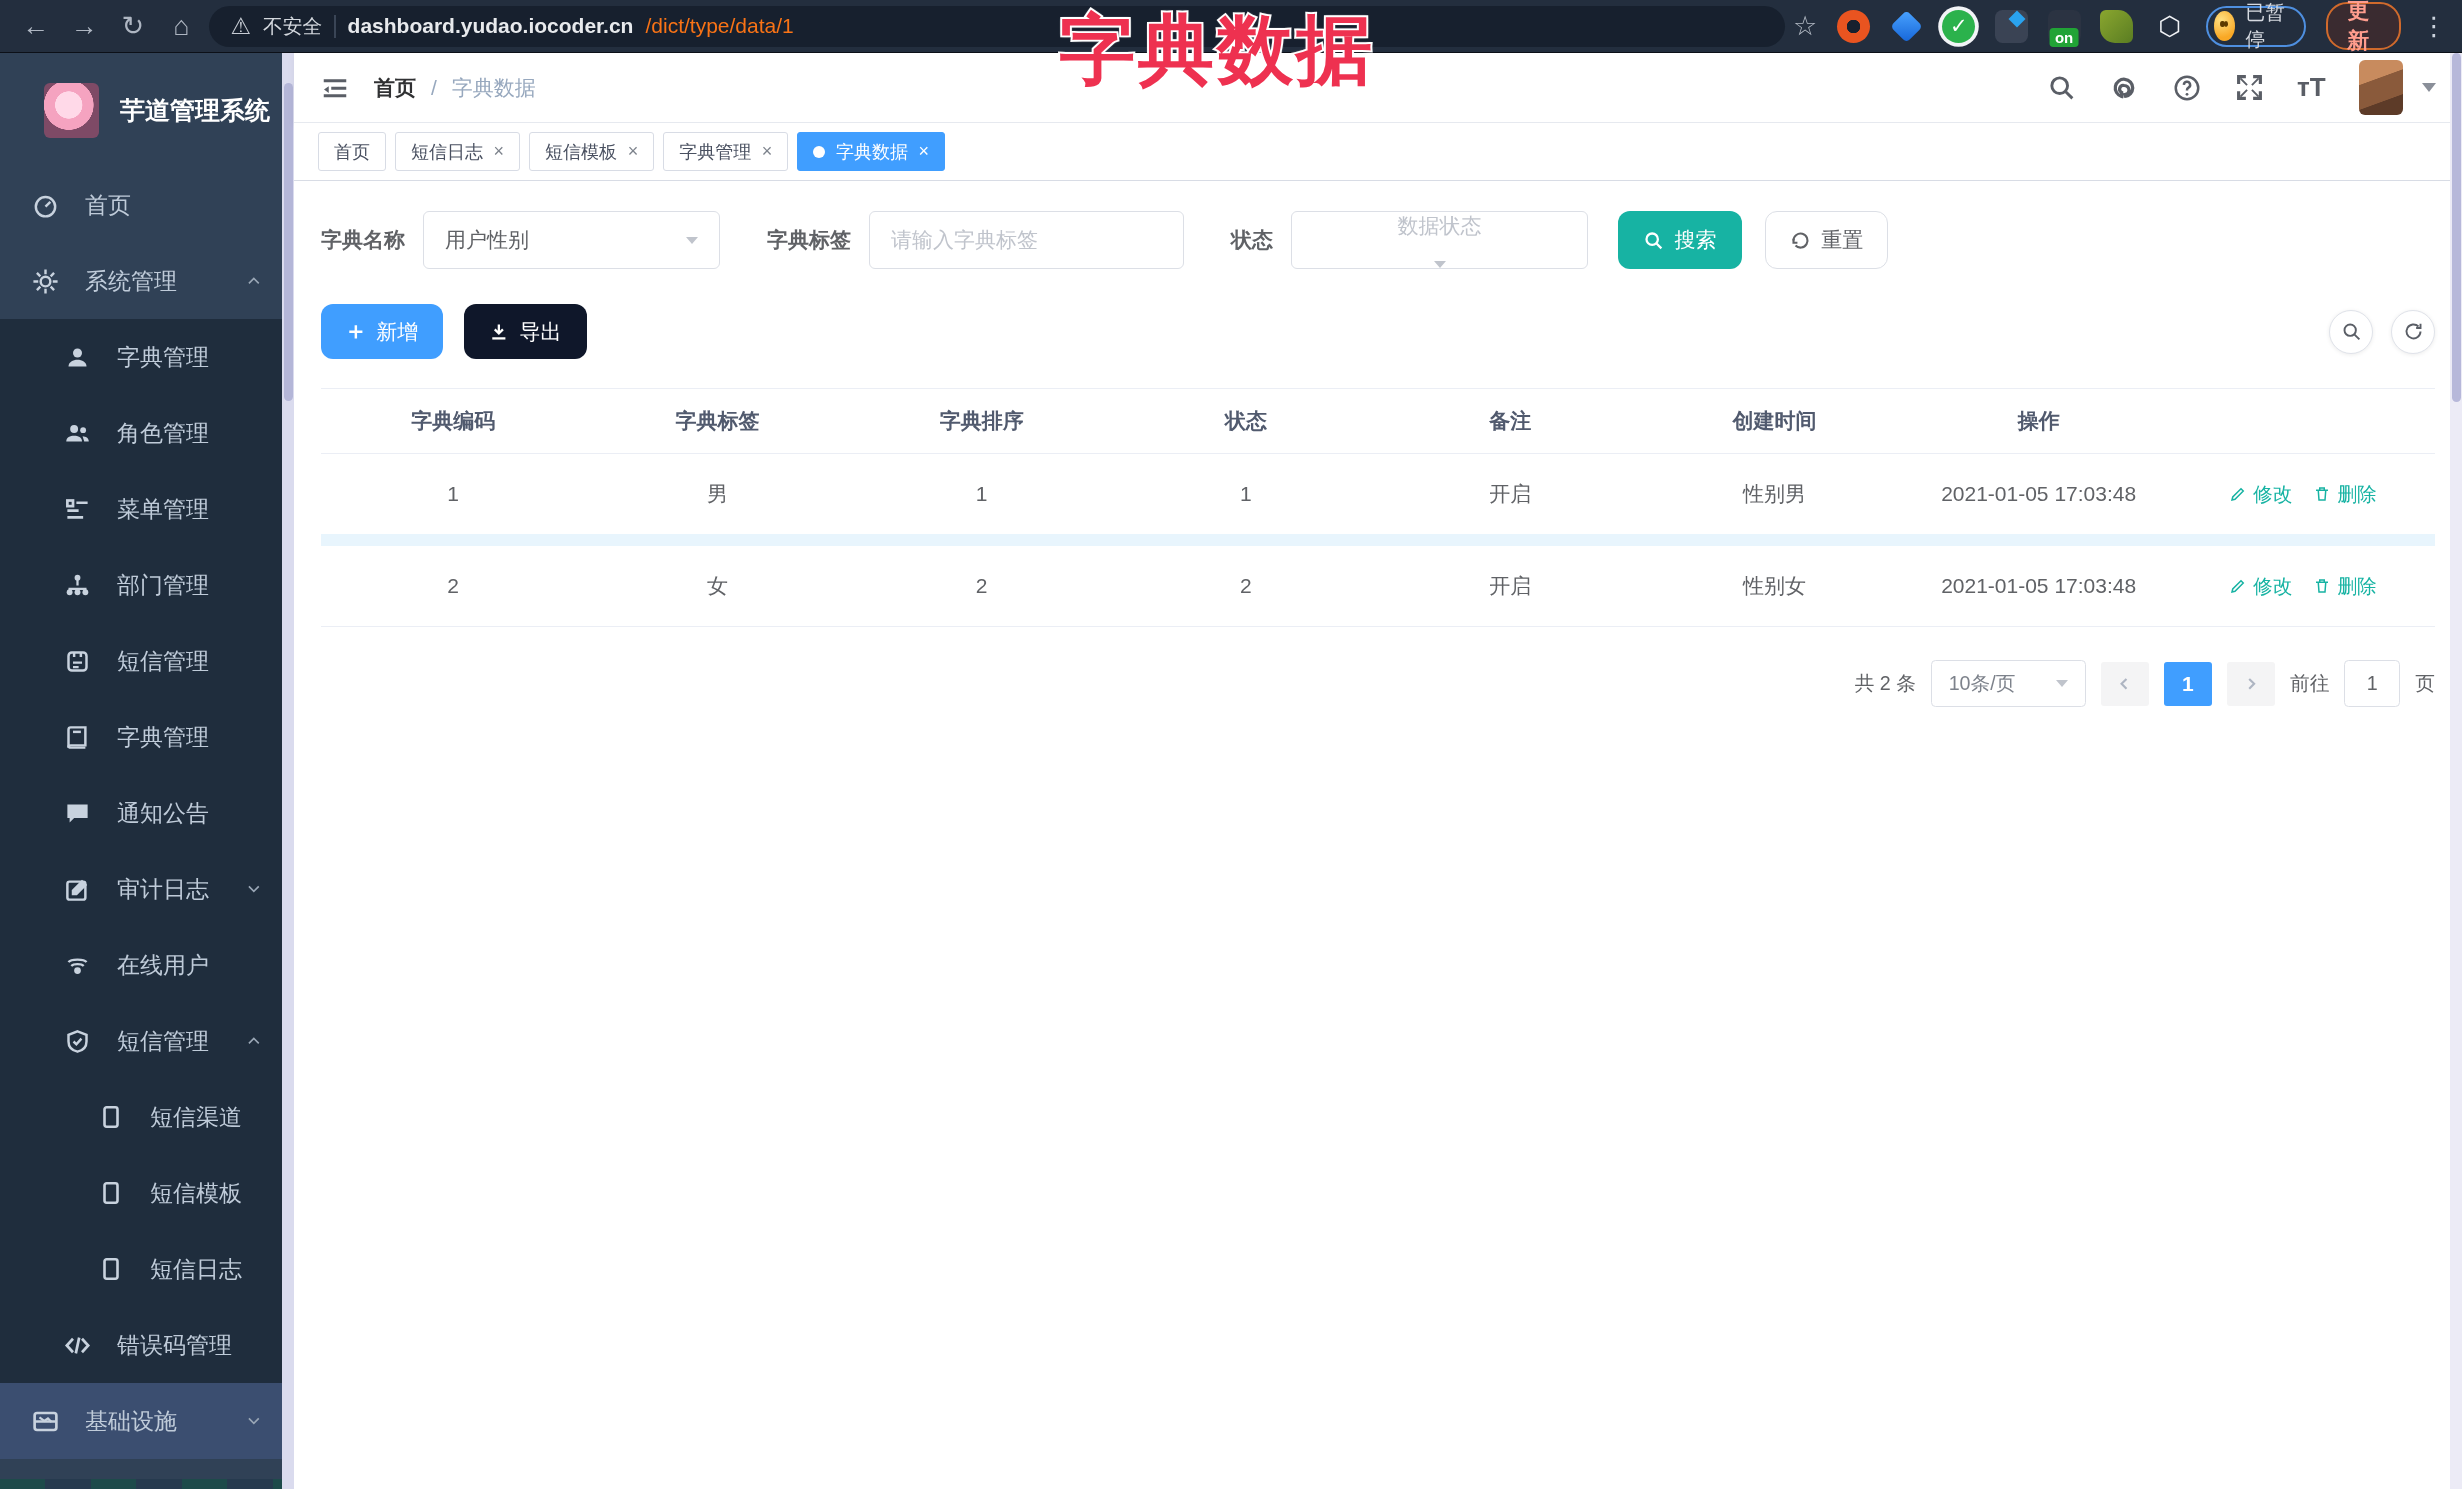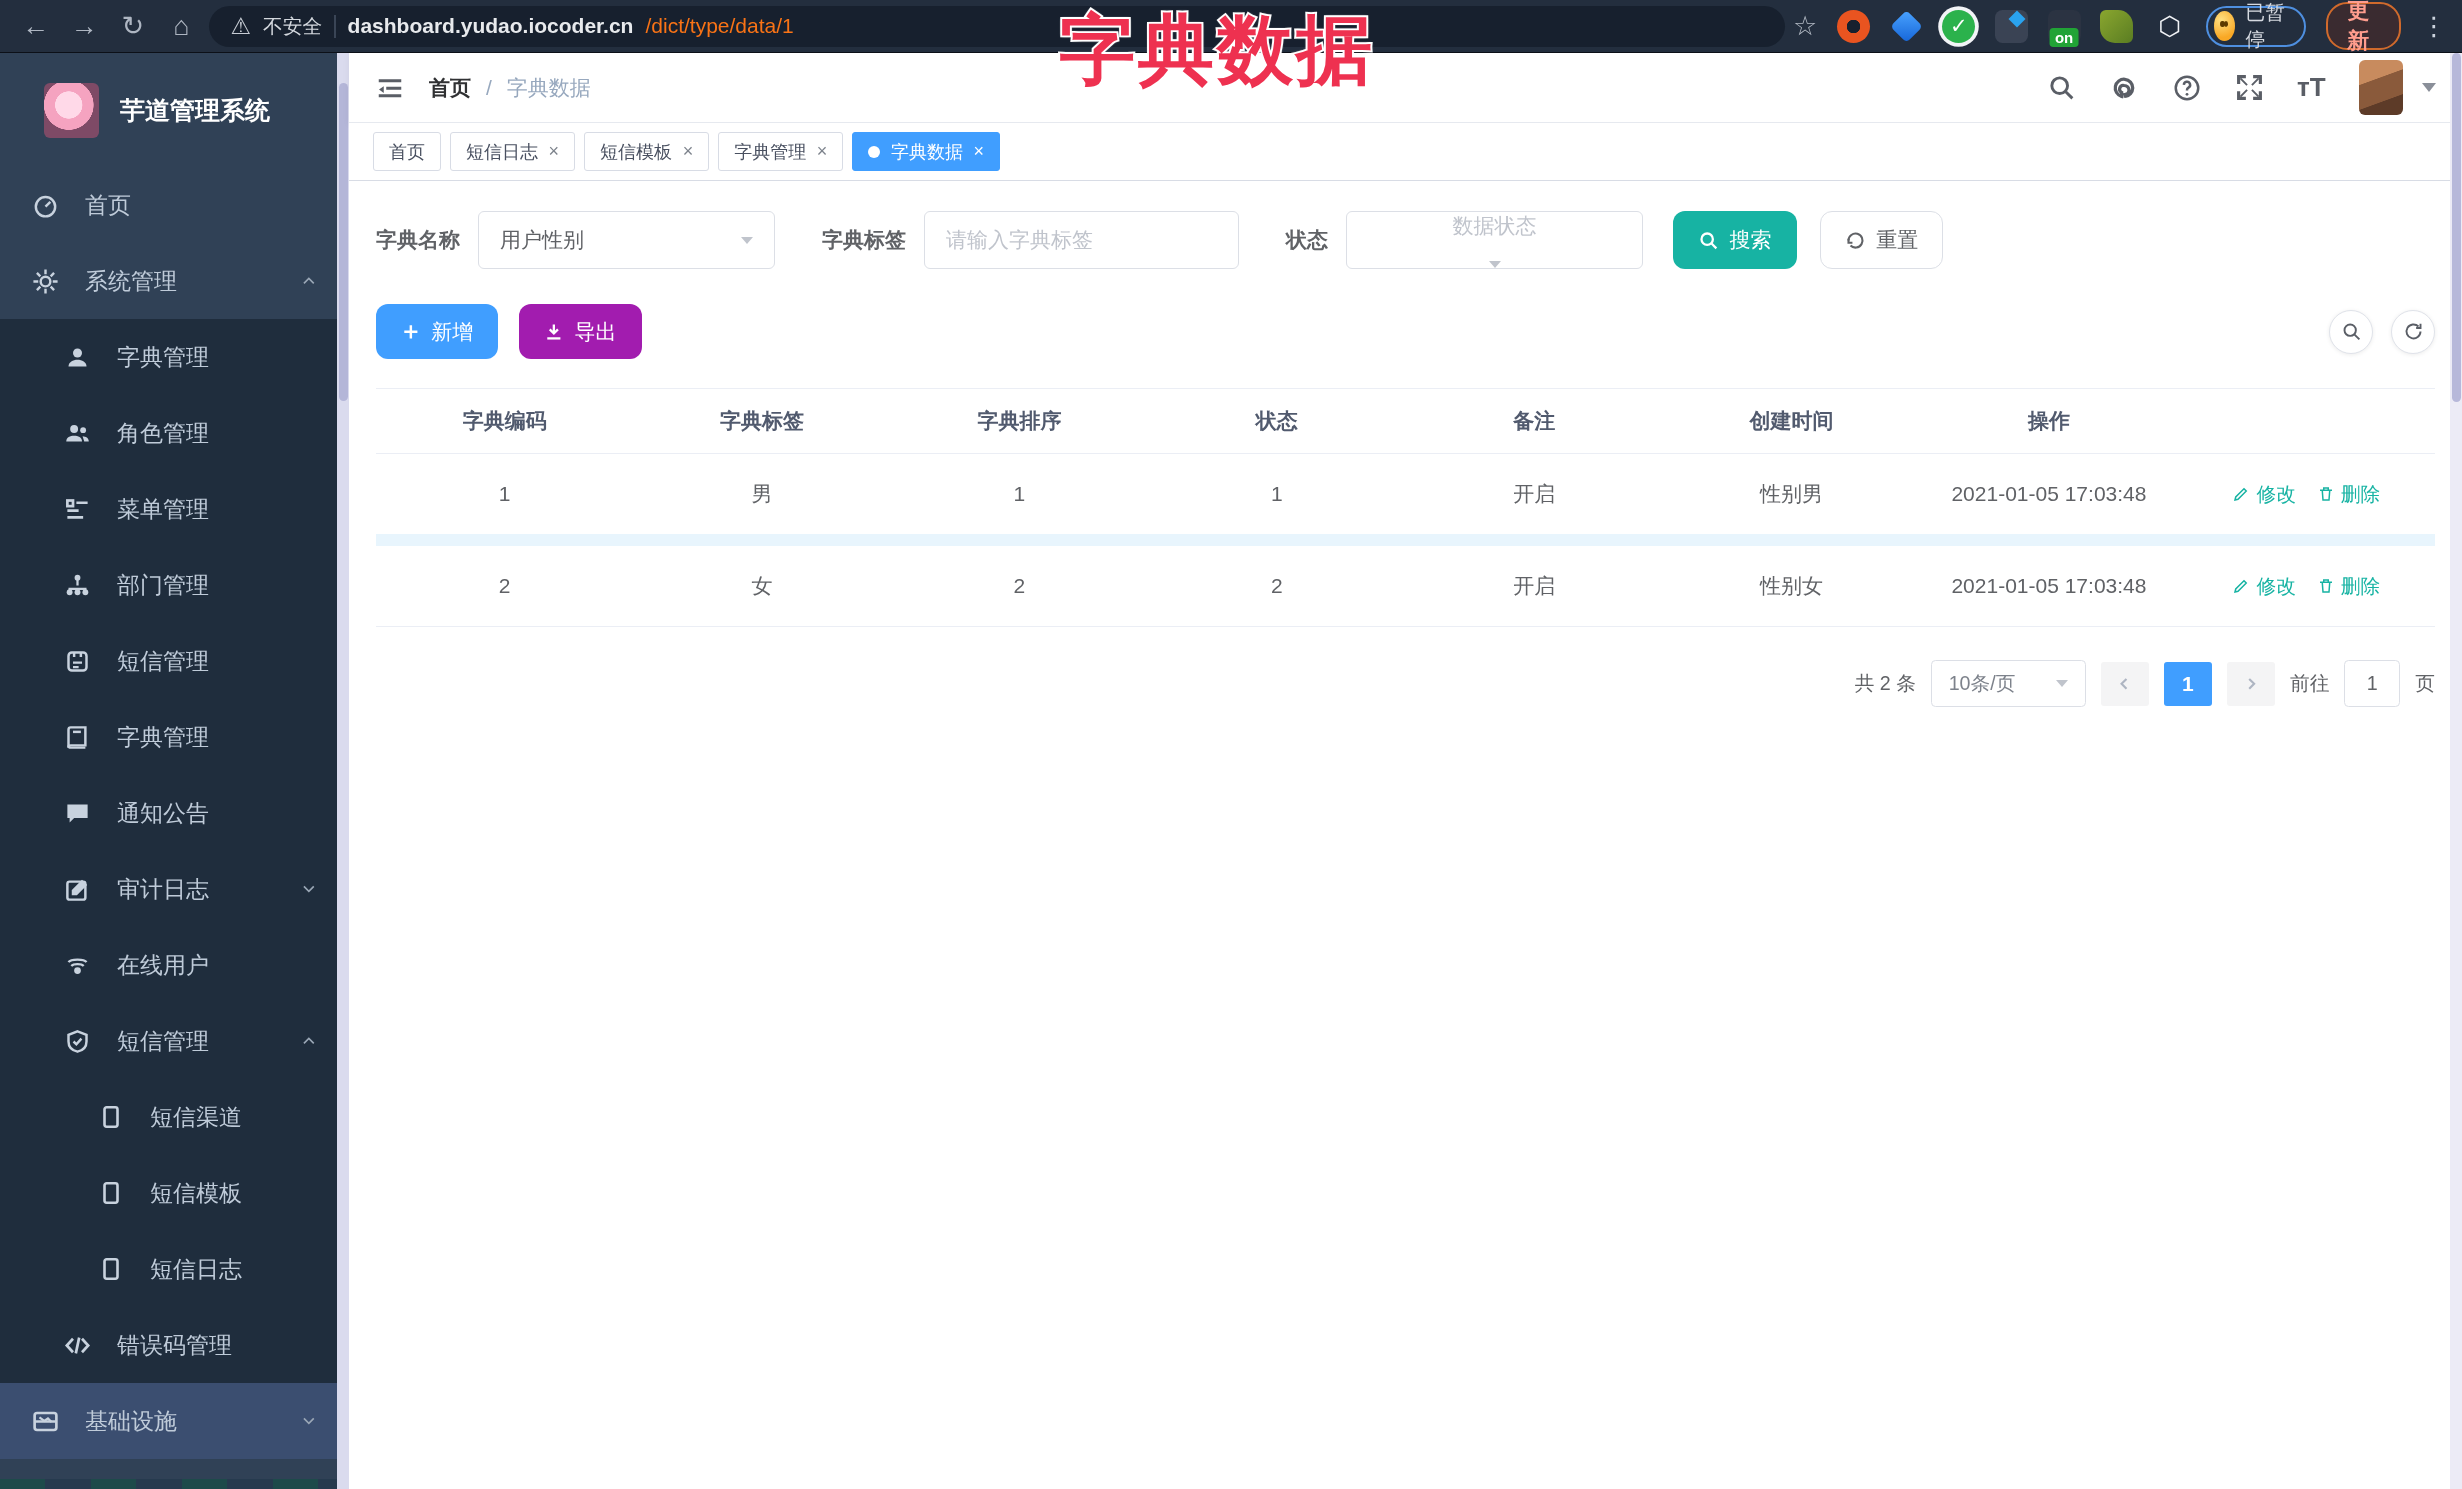--- a/index.html
+++ b/index.html
@@ -33,21 +33,21 @@
   .emoji-face::before, .emoji-face::after { content:""; position:absolute; top:9.8px; width:4.5px; height:6px; background:#5d3a00; border-radius:50%; }
   .emoji-face::before { left:6.8px; } .emoji-face::after { right:6.8px; }
   .pill-paused .lbl { color:#d6dae1; font-size:19.7px; }
   .btn-update { height:48px; border:2.3px solid #d06a2c; border-radius:21px; background:#3a2b30; color:#ff9d8e; font-size:22px; font-weight:700; padding:0 19.7px; display:flex; align-items:center; }
   .dots { color:#cbd2dc; font-size:26px; }
 
   
   .app { display:flex; height:1437px; position:relative; }
 
   
-  .sidebar { width:349px; background:#304156; color:#bfcbd9; position:relative; flex:0 0 auto; }
+  .sidebar { width:294px; background:#304156; color:#bfcbd9; position:relative; flex:0 0 auto; }
   .logo-row { height:114px; display:flex; align-items:center; padding-left:44px; gap:21px; }
   .logo-img { width:55px; height:55px; border-radius:6px; background:radial-gradient(circle at 45% 40%, #ffd9e8 0 30%, #f5a3c0 31% 55%, #7e4a66 56% 100%); flex:0 0 auto; }
   .logo-title { color:#fff; font-size:25px; font-weight:700; }
   .menu { list-style:none; font-size:23px; }
   .m-item { height:76px; display:flex; align-items:center; padding-left:29px; gap:23px; cursor:pointer; }
   .m-item .mi { width:33px; display:flex; justify-content:center; color:#c8d2de; flex:0 0 auto; }
   .m-item .chev { margin-left:auto; margin-right:30px; color:#9aa7b6; }
   .sub-dark { background:#1f2d3d; }
   .sub-dark .m-item { padding-left:61px; }
   .sub-dark .m-item.lvl3 { padding-left:94px; }
@@ -91,21 +91,21 @@
   .inp input::placeholder { color:#c0c4cc; }
   .sel-status { width:297px; margin-right:30px;flex-direction:column; }
   .chev-down { width:0; height:0; border-left:6.8px solid transparent; border-right:6.8px solid transparent; border-top:7.6px solid #c0c4cc; }
   .btn { height:58px; border-radius:12px; display:inline-flex; align-items:center; gap:10.6px; font-size:21px; padding:0 24px; cursor:pointer; border:0.8px solid transparent; }
   .btn-search { background:#17b3a3; color:#fff; margin-right:23px; }
   .btn-reset { background:#fff; border-color:#dcdfe6; color:#606266; }
 
   
   .toolbar { margin-top:35px; display:flex; align-items:center; }
   .btn-add { background:#409eff; color:#fff; height:55px; margin-right:21px; }
-  .btn-export { background:#a21caf; color:#fff; height:55px; }
+  .btn-export { background:#0f172a; color:#fff; height:55px; }
   .tool-right { margin-left:auto; display:flex; gap:18px; }
   .circle-btn { width:44px; height:44px; border-radius:50%; border:0.8px solid #e0e3ea; box-shadow:0 0.8px 4.5px rgba(0,0,0,.08); display:flex; align-items:center; justify-content:center; color:#5a5e66; background:#fff; }
 
   
   .table { margin-top:29px; width:100%; font-size:21px; }
   .tr { display:grid; grid-template-columns:repeat(8,1fr); }
   .th { height:64px; display:flex; align-items:center; justify-content:center; color:#515a6e; font-weight:700; }
   .thead { border-top:0.8px solid #ebeef5; border-bottom:0.8px solid #ebeef5; }
   .td { height:80px; display:flex; align-items:center; justify-content:center; color:#606266; }
   .row1 { border-bottom:none; }

